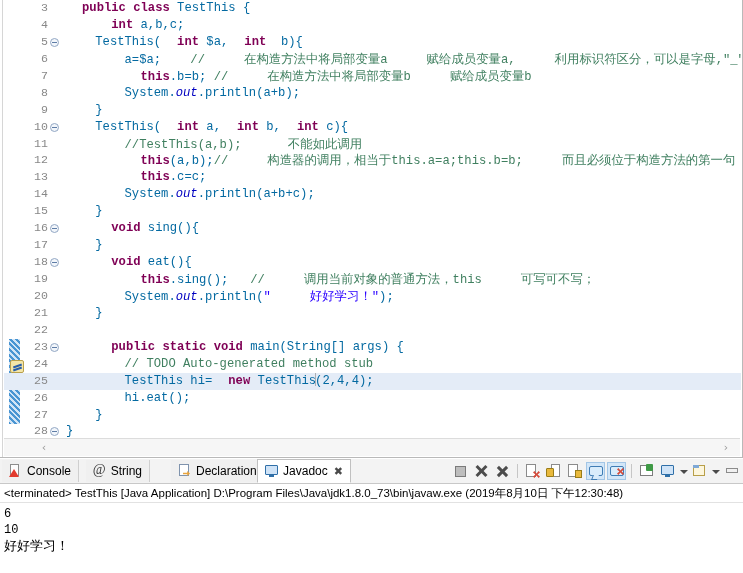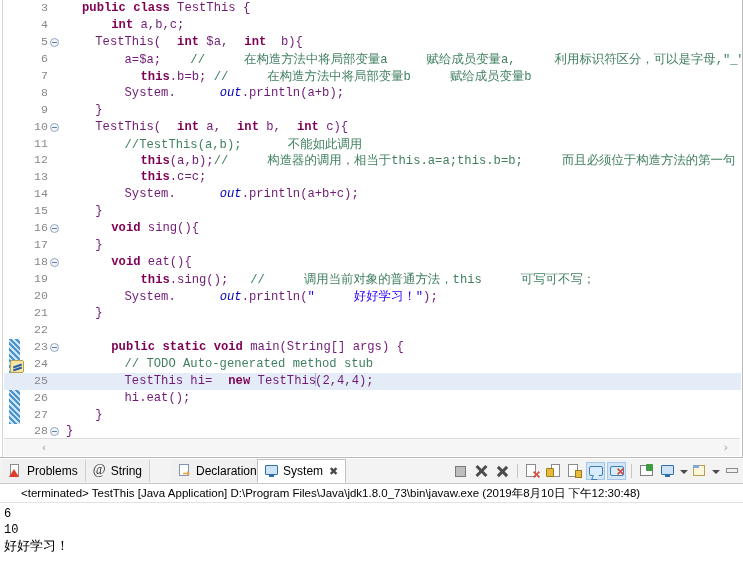--- a/index.html
+++ b/index.html
@@ -120,22 +120,22 @@
     left: 2px; top: 7px;
     width: 9px; height: 2px;
     background: #2a5faa;
     transform: rotate(-20deg);
   }
 
   
   .kw   { color: #7f0055; font-weight: bold; margin-left: 16px; }
   .cmt  { color: #3f7f5f; }
   .str  { color: #2a00ff; }
-  .fld  { color: #0000c0; font-style: italic; margin-left: 44px; }
-  .plain{ color: #701a75; }
+  .fld  { color: #0000c0; font-style: italic; }
+  .plain{ color: #0369a1; }
   .cn   { font-family: "Liberation Sans", sans-serif; font-size: 12.4px; margin-left: 39px; }
 
   
   .caret {
     display: inline-block;
     width: 1px;
     height: 13px;
     background: #7d7d7d;
     vertical-align: -2px;
     margin: 0 -1px;
@@ -327,21 +327,21 @@
   .g-newcons::after{content:"";position:absolute;left:7px;top:13px;width:5px;height:2px;background:#2f6fa8;}
   .g-open::before{content:"";position:absolute;left:3px;top:3px;width:12px;height:11px;background:#fdf6dd;border:1px solid #b89f48;box-sizing:border-box;}
   .g-open::after{content:"";position:absolute;left:3px;top:3px;width:6px;height:3px;background:#7ea8d6;}
   .g-min::before{content:"";position:absolute;left:4px;top:6px;width:12px;height:5px;background:#f0f0f0;border:1px solid #8b8b8b;box-sizing:border-box;}
 
   
   #launch-line {
     position: relative;
     height: 18px;
     line-height: 18px;
-    padding-left: 21px;
+    padding-left: 4px;
     font-size: 11.5px;
     color: #000;
     background: #ffffff;
     border-bottom: 1px solid #e2e2e2;
     white-space: nowrap;
     overflow: hidden;
   }
   
   #console-out {
     position: relative;
@@ -388,33 +388,33 @@
   </div>
 </div>
 
 <div id="bottom-panel">
   <div class="panel-left-edge"></div>
 
   <div id="tabbar">
     <div id="tabs-holder">
         <div class="tab" style="left: 2px;">
           <span class="tabicon ic-problems"></span>
-          <span class="tlabel">Problems</span>
+          <span class="tlabel">Console</span>
         </div>
         <div class="tab" style="left: 85.6875px;">
           <span class="tabicon ic-javadoc"></span>
           <span class="tlabel">String</span>
         </div>
         <div class="tab" style="left: 171px;">
           <span class="tabicon ic-declaration"></span>
           <span class="tlabel">Declaration</span>
         </div>
         <div class="tab active" style="left: 257.094px;">
           <span class="tabicon ic-console"></span>
-          <span class="tlabel">System</span>
+          <span class="tlabel">Javadoc</span>
           <span class="tab-close">✖</span>
         </div>
       </div>
     <div id="view-toolbar">
         <span class="tb g-stop"></span>
         <span class="tb g-x1"></span>
         <span class="tb g-x2"></span>
         <span class="tb-sep"></span>
         <span class="tb g-clear"></span>
         <span class="tb g-lock"></span>

